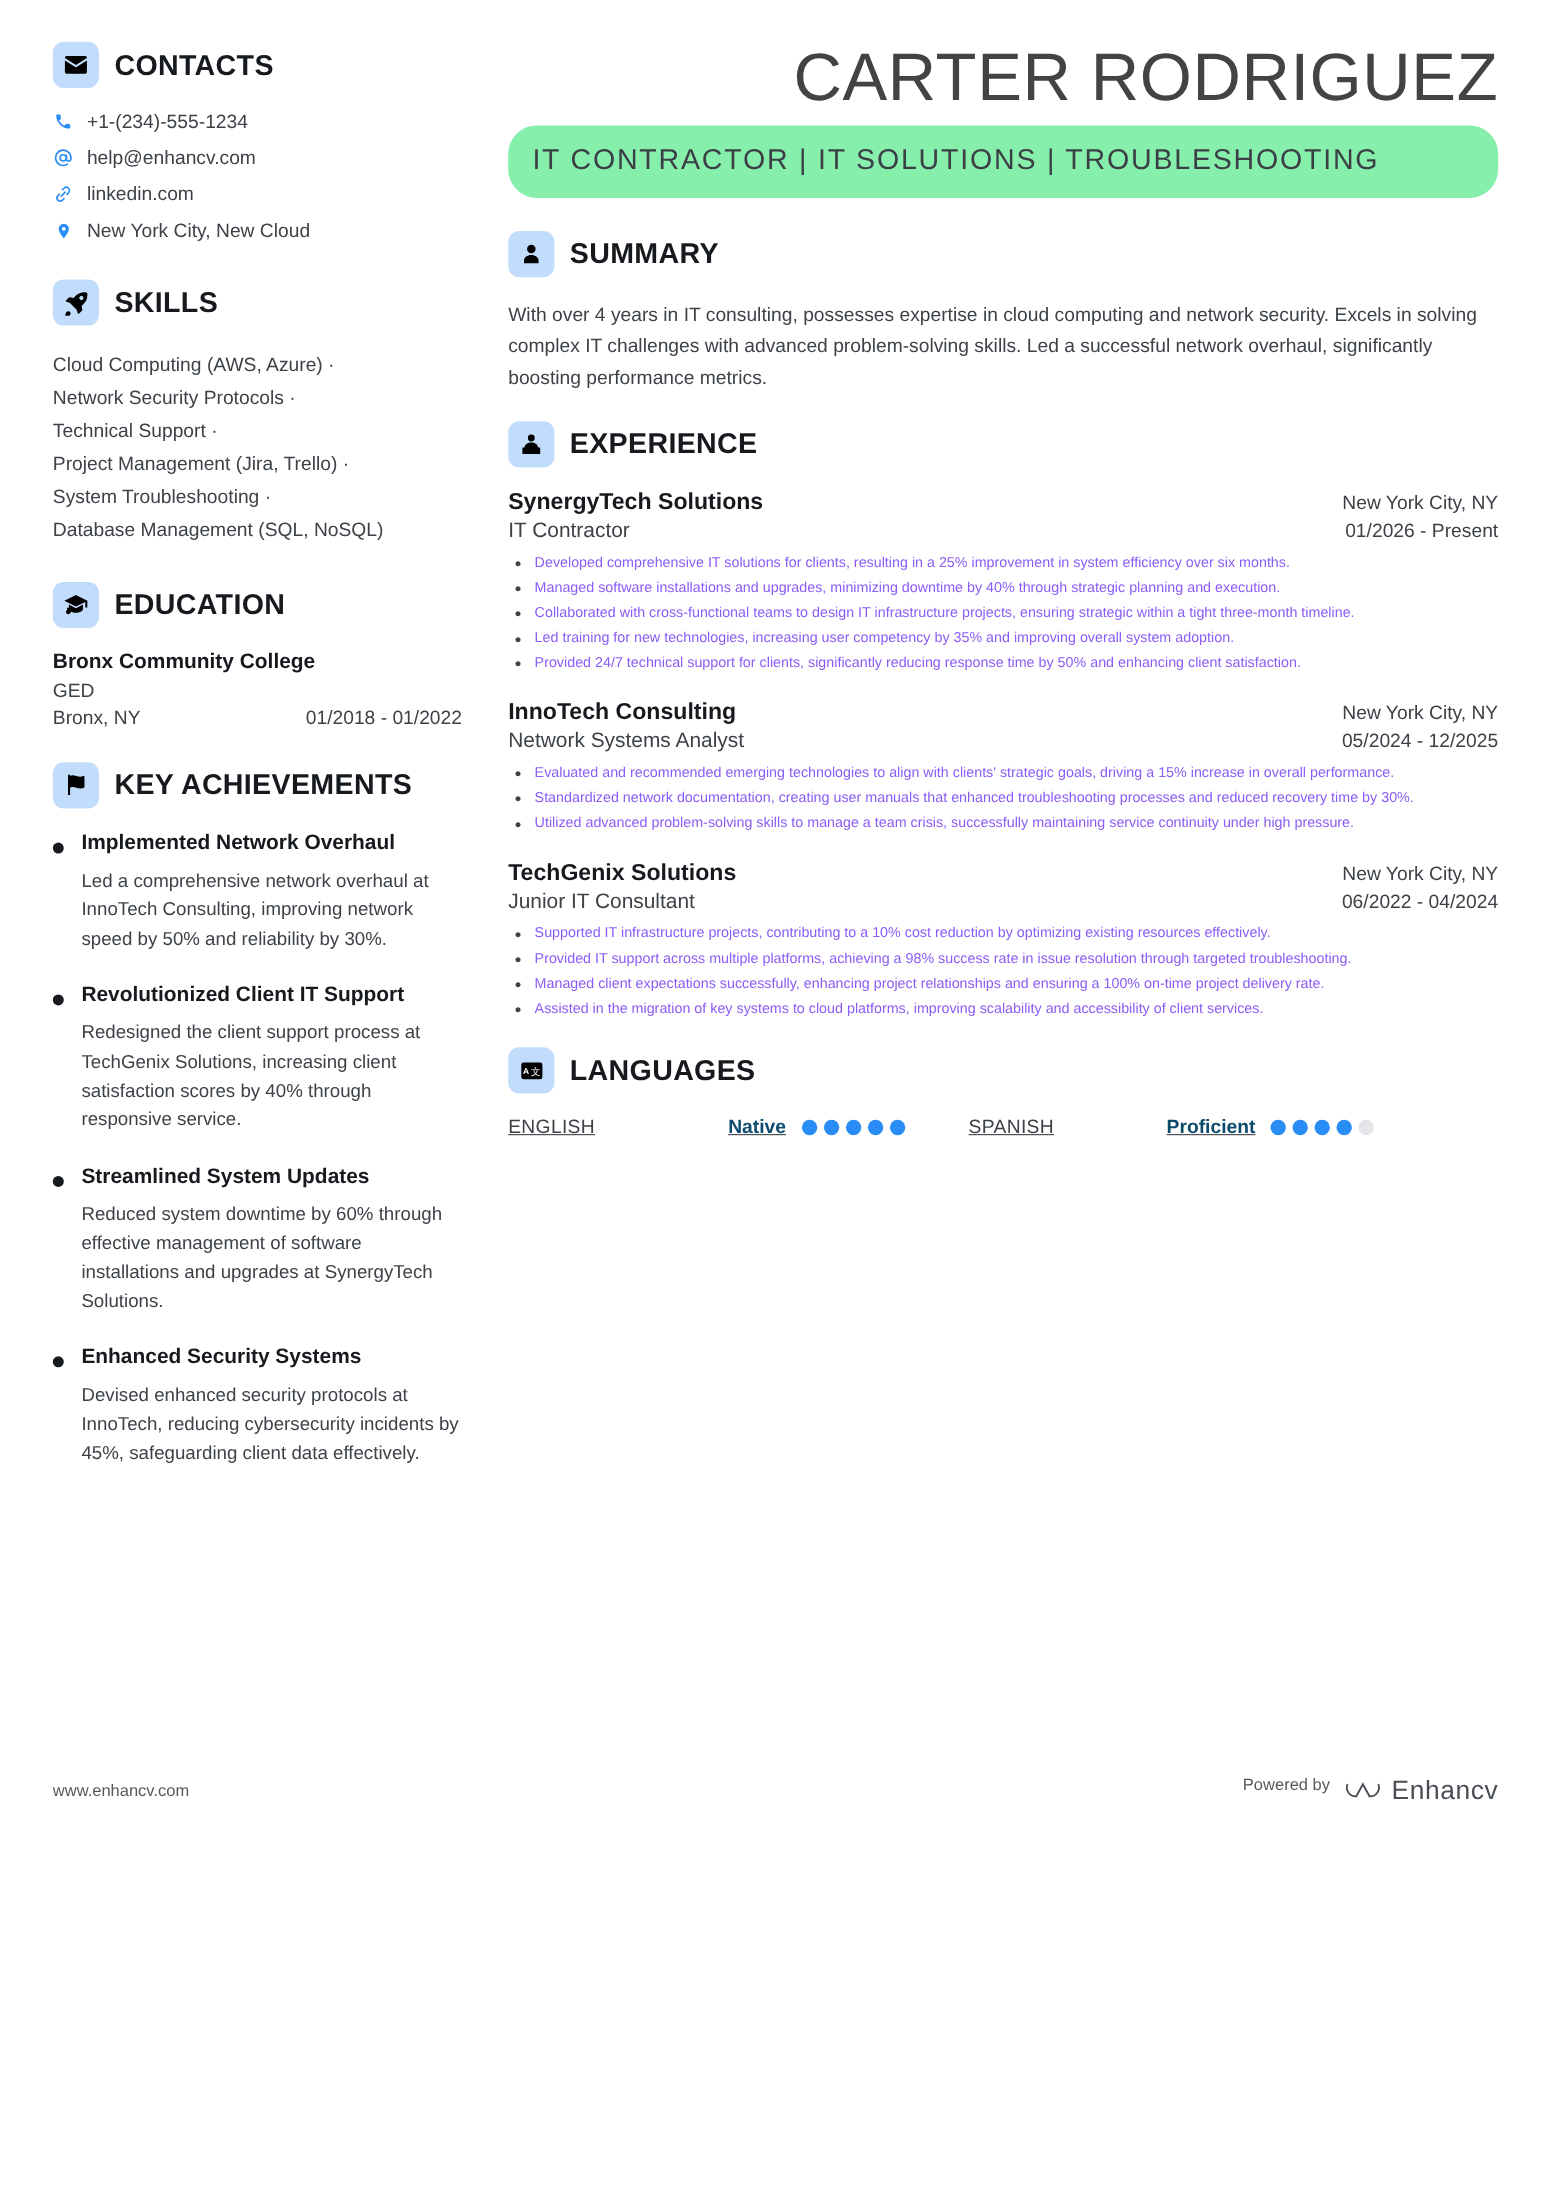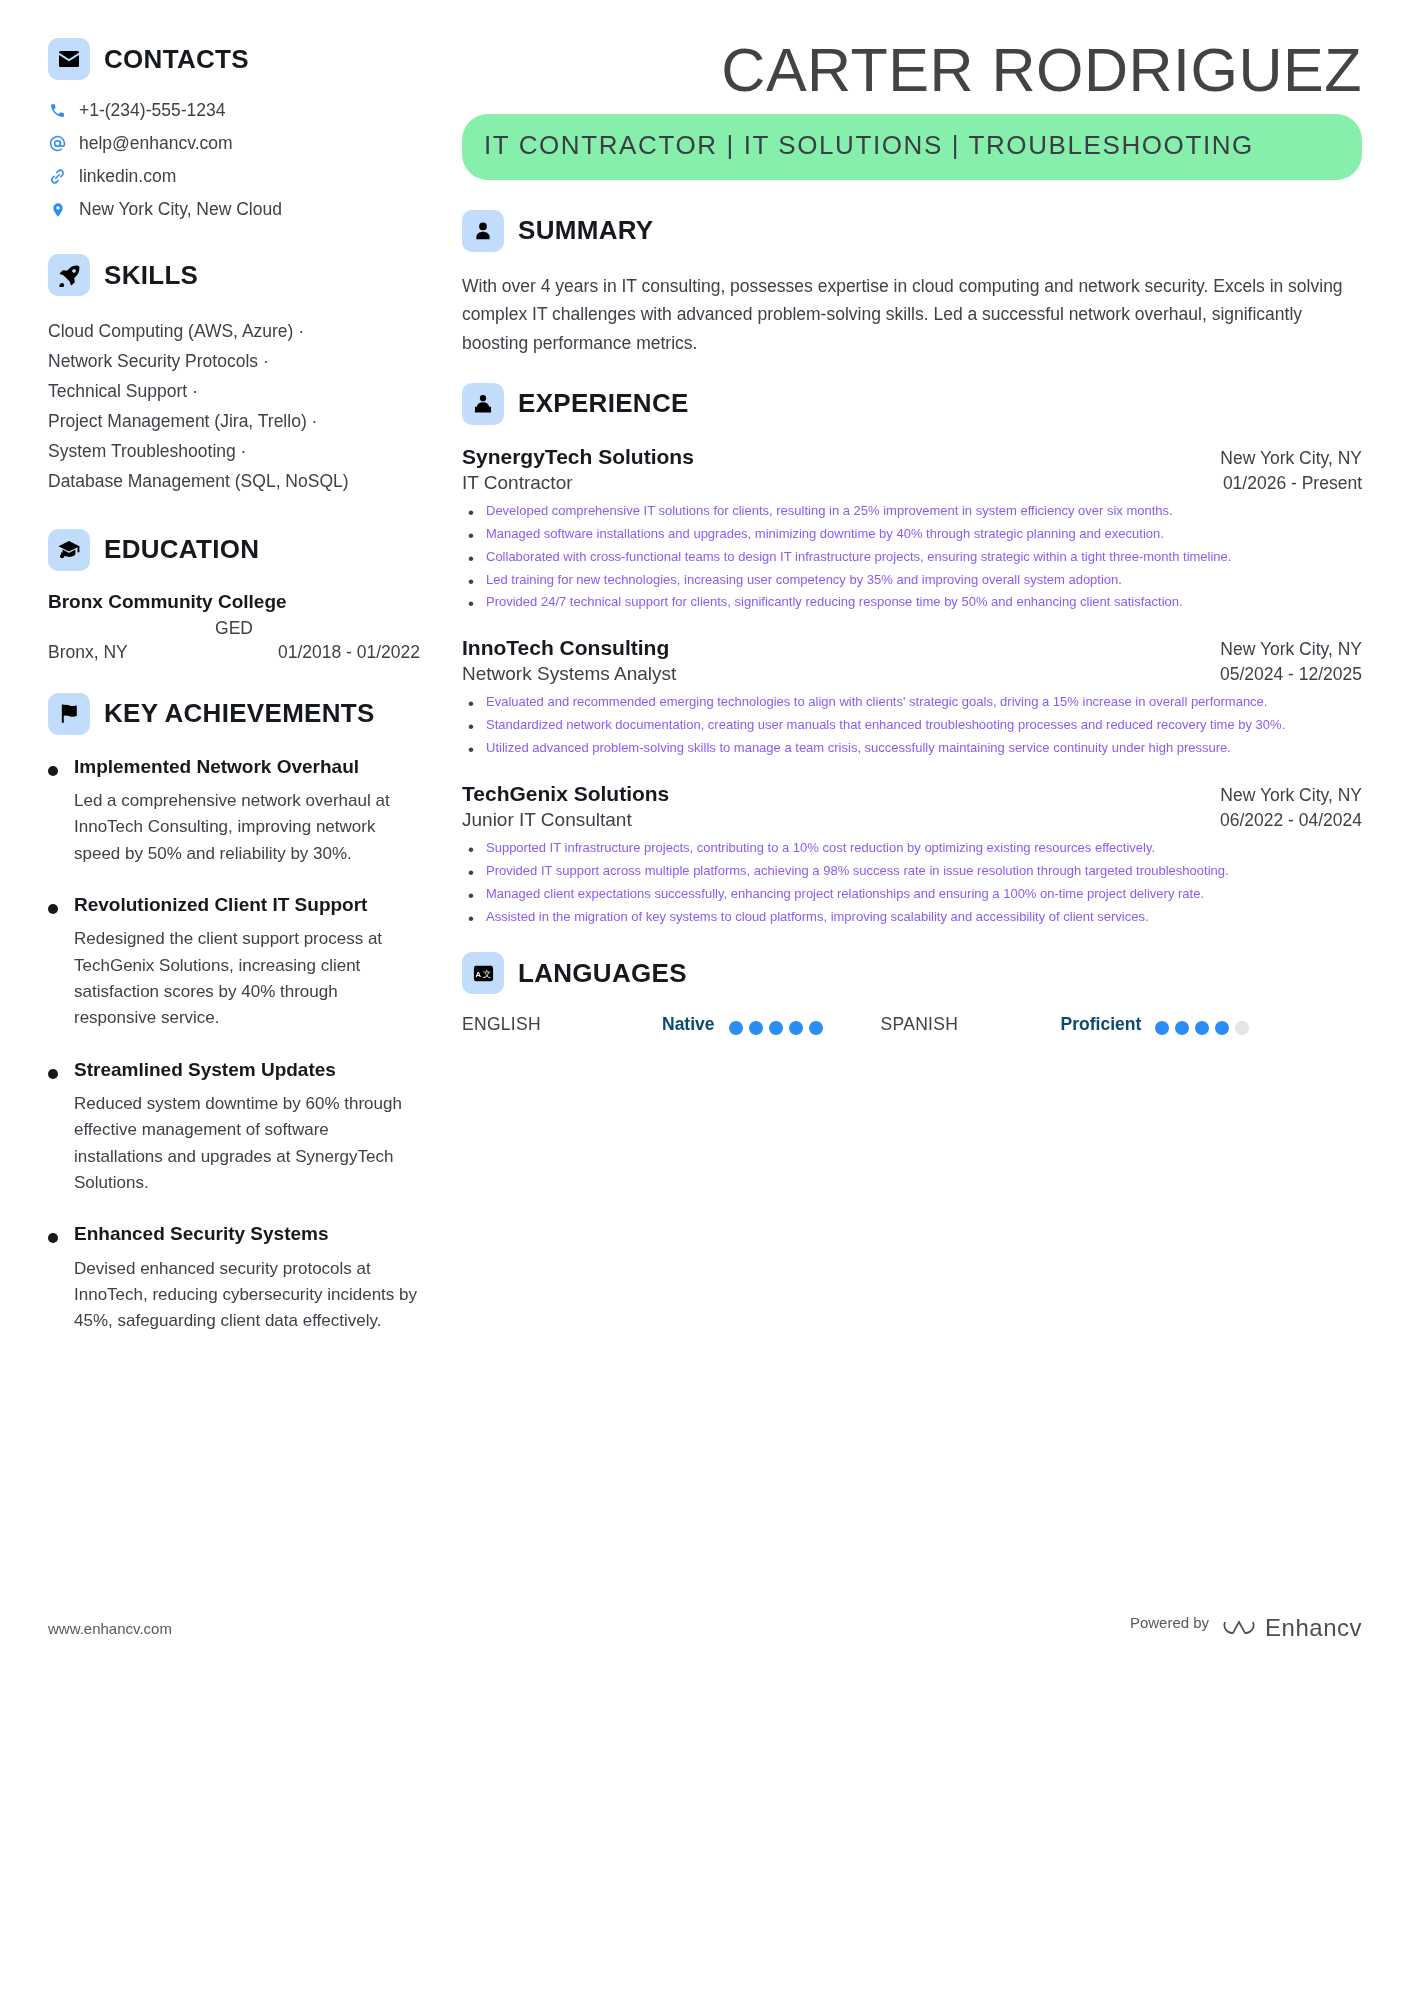--- a/index.html
+++ b/index.html
@@ -31,21 +31,21 @@
   .contact-list { margin-bottom:34px; }
   .contact-row { display:flex; align-items:center; gap:12px; margin-bottom:12px; font-size:17.5px; color:#3d4248; }
   .contact-ico { width:19px; flex:0 0 19px; display:flex; align-items:center; justify-content:center; color:#2a8cf5; }
   .contact-ico svg { display:block; }
 
   .skill-list { margin-bottom:32px; }
   .skill-item { font-size:17.5px; color:#3d4248; line-height:1.72; }
 
   .edu-block { margin-bottom:30px; }
   .edu-school { font-size:19px; font-weight:bold; color:#16191d; margin-bottom:5px; }
-  .edu-degree { font-size:17.5px; color:#3d4248; margin-bottom:3px;text-align:center; }
+  .edu-degree { font-size:17.5px; color:#3d4248; margin-bottom:3px; }
   .edu-bottom { display:flex; justify-content:space-between; font-size:17.5px; color:#3d4248; }
 
   .ach { display:flex; gap:16px; margin-bottom:26px; }
   .ach-bullet { flex:0 0 10px; width:10px; height:10px; border-radius:50%; background:#16191d; margin-top:11px; }
   .ach-body { flex:1 1 auto; }
   .ach-title { font-size:19px; font-weight:bold; color:#16191d; line-height:1.28; margin-bottom:9px; }
   .ach-desc { font-size:17px; color:#3d4248; line-height:1.55; }
 
   
   .name {
@@ -72,21 +72,21 @@
   ul.bullets { list-style:none; }
   ul.bullets li { position:relative; padding-left:24px; font-size:13px; color:#8b5cf6; line-height:1.53; margin-bottom:3px; }
   ul.bullets li:before { content:"•"; position:absolute; left:6px; top:-1px; font-size:17px; color:#3d4248; }
 
   .lang-row { display:flex; align-items:center; font-size:17.5px; color:#3d4248; }
   .lang-name { width:200px; letter-spacing:0.3px; }
   .lang-level { font-weight:bold; color:#0c4a6e; margin-right:14px; }
   .dots { display:flex; gap:6px; align-items:center; }
   .dot { width:14px; height:14px; border-radius:50%; background:#e3e5e8; }
   .dot.on { background:#2a8cf5; }
-  .lang-cell { display:flex; align-items:flex-end; }
+  .lang-cell { display:flex; align-items:center;text-decoration:underline; }
   .lang-cell.second { margin-left:58px; }
   .lang-cell.second .lang-name { width:180px; }
 
   
   .footer {
     position:absolute; left:48px; right:48px; bottom:34px;
     display:flex; justify-content:space-between; align-items:center;
     font-size:15px; color:#55595e;
   }
   .powered { display:flex; gap:13px; }

